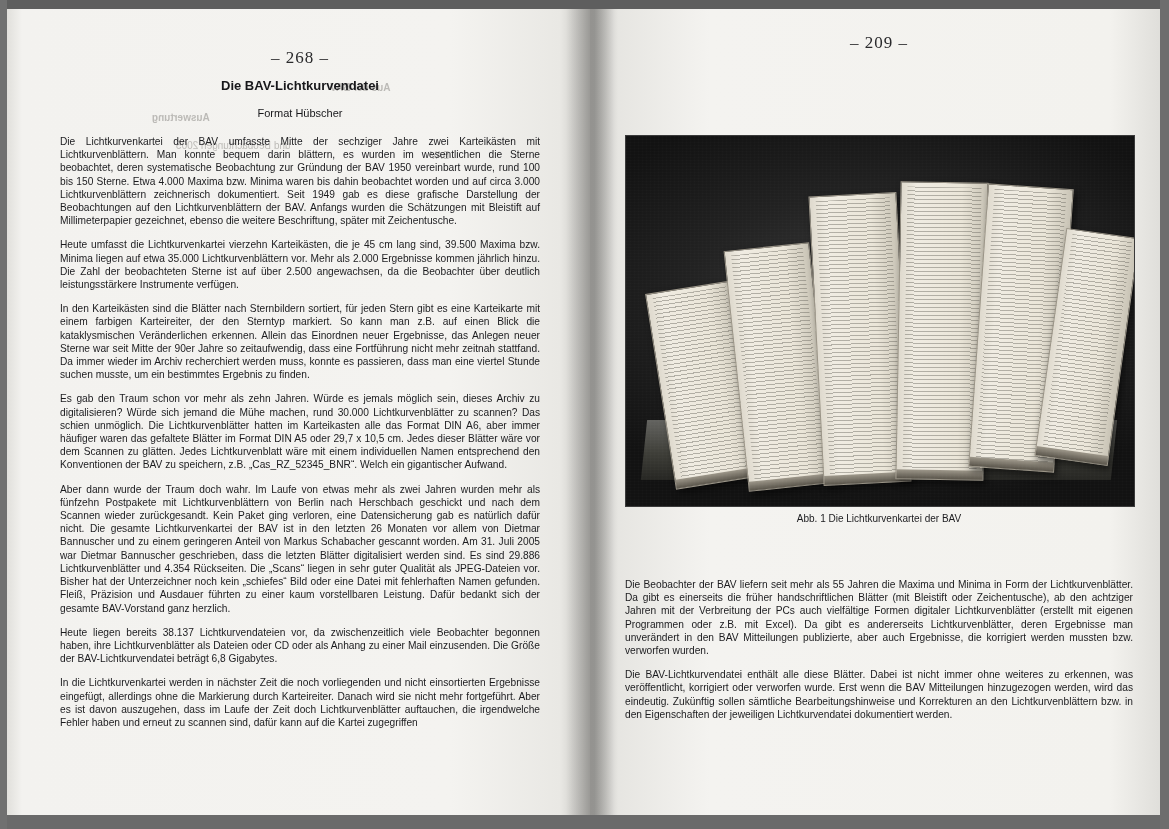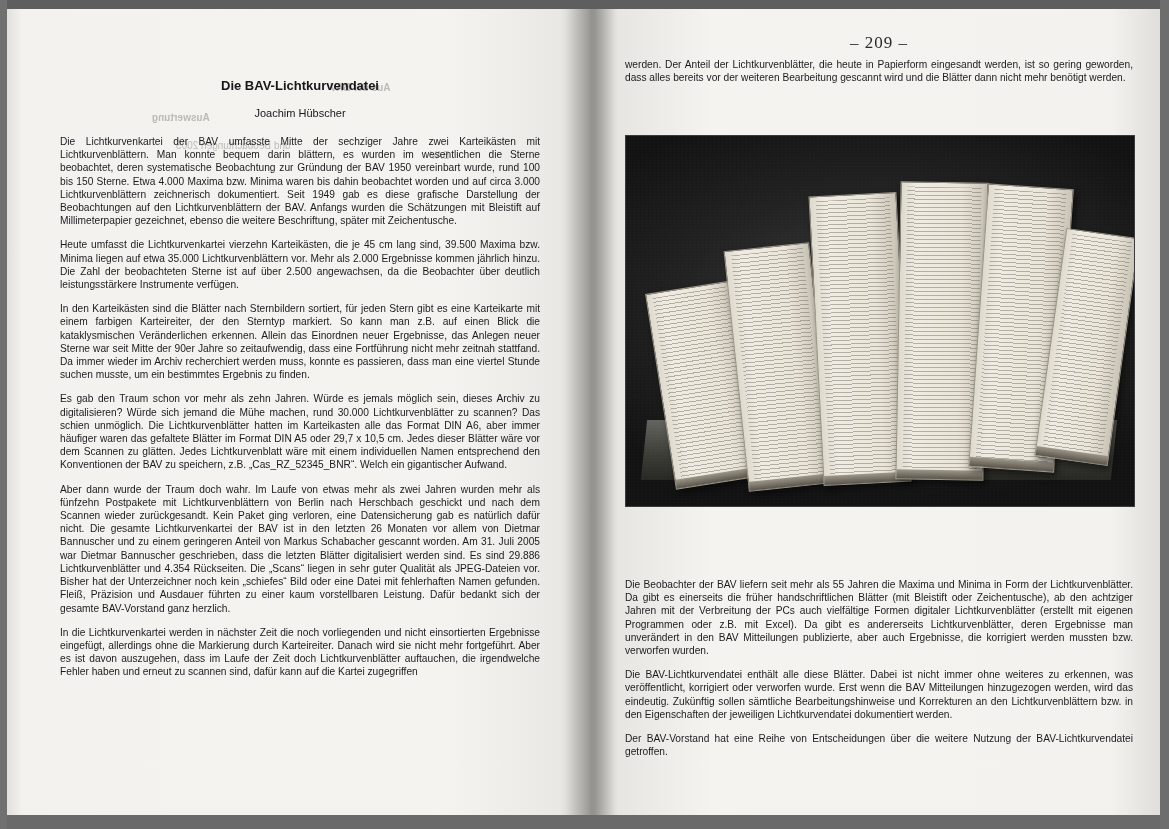--- a/index.html
+++ b/index.html
@@ -182,41 +182,40 @@
 
 <div class="scan">
 
   <div class="page page-left">
 
     <div class="ghost b" style="left:330px; top:82px;">Aus der BAV</div>
     <div class="ghost b" style="left:152px; top:112px;">Auswertung</div>
     <div class="ghost" style="left:176px; top:140px;">und Beobachtungen 2005</div>
     <div class="ghost" style="left:430px; top:150px;">BAV</div>
 
+    <div class="col pagenum" style="left:60px; top:48px; width:480px;">– 268 –</div>
 
     <div class="col" style="left:60px; top:78px; width:480px;">
       <div class="title">Die BAV-Lichtkurvendatei</div>
-      <div class="author">Joachim Hübscher</div>
+      <div class="author">Format Hübscher</div>
 
       <p class="body">Die Lichtkurvenkartei der BAV umfasste Mitte der sechziger Jahre zwei Karteikästen mit Lichtkurvenblättern. Man konnte bequem darin blättern, es wurden im wesentlichen die Sterne beobachtet, deren systematische Beobachtung zur Gründung der BAV 1950 vereinbart wurde, rund 100 bis 150 Sterne. Etwa 4.000 Maxima bzw. Minima waren bis dahin beobachtet worden und auf circa 3.000 Lichtkurvenblättern zeichnerisch dokumentiert. Seit 1949 gab es diese grafische Darstellung der Beobachtungen auf den Lichtkurvenblättern der BAV. Anfangs wurden die Schätzungen mit Bleistift auf Millimeterpapier gezeichnet, ebenso die weitere Beschriftung, später mit Zeichentusche.</p>
       <p class="body">Heute umfasst die Lichtkurvenkartei vierzehn Karteikästen, die je 45 cm lang sind, 39.500 Maxima bzw. Minima liegen auf etwa 35.000 Lichtkurvenblättern vor. Mehr als 2.000 Ergebnisse kommen jährlich hinzu. Die Zahl der beobachteten Sterne ist auf über 2.500 angewachsen, da die Beobachter über deutlich leistungsstärkere Instrumente verfügen.</p>
       <p class="body">In den Karteikästen sind die Blätter nach Sternbildern sortiert, für jeden Stern gibt es eine Karteikarte mit einem farbigen Karteireiter, der den Sterntyp markiert. So kann man z.B. auf einen Blick die kataklysmischen Veränderlichen erkennen. Allein das Einordnen neuer Ergebnisse, das Anlegen neuer Sterne war seit Mitte der 90er Jahre so zeitaufwendig, dass eine Fortführung nicht mehr zeitnah stattfand. Da immer wieder im Archiv recherchiert werden muss, konnte es passieren, dass man eine viertel Stunde suchen musste, um ein bestimmtes Ergebnis zu finden.</p>
       <p class="body">Es gab den Traum schon vor mehr als zehn Jahren. Würde es jemals möglich sein, dieses Archiv zu digitalisieren? Würde sich jemand die Mühe machen, rund 30.000 Lichtkurvenblätter zu scannen? Das schien unmöglich. Die Lichtkurvenblätter hatten im Karteikasten alle das Format DIN A6, aber immer häufiger waren das gefaltete Blätter im Format DIN A5 oder 29,7 x 10,5 cm. Jedes dieser Blätter wäre vor dem Scannen zu glätten. Jedes Lichtkurvenblatt wäre mit einem individuellen Namen entsprechend den Konventionen der BAV zu speichern, z.B. „Cas_RZ_52345_BNR“. Welch ein gigantischer Aufwand.</p>
       <p class="body">Aber dann wurde der Traum doch wahr. Im Laufe von etwas mehr als zwei Jahren wurden mehr als fünfzehn Postpakete mit Lichtkurvenblättern von Berlin nach Herschbach geschickt und nach dem Scannen wieder zurückgesandt. Kein Paket ging verloren, eine Datensicherung gab es natürlich dafür nicht. Die gesamte Lichtkurvenkartei der BAV ist in den letzten 26 Monaten vor allem von Dietmar Bannuscher und zu einem geringeren Anteil von Markus Schabacher gescannt worden. Am 31. Juli 2005 war Dietmar Bannuscher geschrieben, dass die letzten Blätter digitalisiert werden sind. Es sind 29.886 Lichtkurvenblätter und 4.354 Rückseiten. Die „Scans“ liegen in sehr guter Qualität als JPEG-Dateien vor. Bisher hat der Unterzeichner noch kein „schiefes“ Bild oder eine Datei mit fehlerhaften Namen gefunden. Fleiß, Präzision und Ausdauer führten zu einer kaum vorstellbaren Leistung. Dafür bedankt sich der gesamte BAV-Vorstand ganz herzlich.</p>
+      <p class="body">Heute liegen bereits 38.137 Lichtkurvendateien vor, da zwischenzeitlich viele Beobachter begonnen haben, ihre Lichtkurvenblätter als Dateien oder CD oder als Anhang zu einer Mail einzusenden. Die Größe der BAV-Lichtkurvendatei beträgt 6,8 Gigabytes.</p>
       <p class="body cont">In die Lichtkurvenkartei werden in nächster Zeit die noch vorliegenden und nicht einsortierten Ergebnisse eingefügt, allerdings ohne die Markierung durch Karteireiter. Danach wird sie nicht mehr fortgeführt. Aber es ist davon auszugehen, dass im Laufe der Zeit doch Lichtkurvenblätter auftauchen, die irgendwelche Fehler haben und erneut zu scannen sind, dafür kann auf die Kartei zugegriffen</p>
     </div>
   </div>
 
   <div class="page page-right">
 
     <div class="col pagenum" style="left:35px; top:33px; width:508px;">– 209 –</div>
 
-    <div class="col" style="left:35px; top:58px; width:508px;">
-      <p class="body">werden. Der Anteil der Lichtkurvenblätter, die heute in Papierform eingesandt werden, ist so gering geworden, dass alles bereits vor der weiteren Bearbeitung gescannt wird und die Blätter dann nicht mehr benötigt werden.</p>
-    </div>
 
     <div class="photo-wrap" style="left:35px; top:135px;">
       <div class="photo-bg"></div>
       <div class="pallet"></div>
 
       <div class="tray" style="left:34px; top:150px; width:86px; height:196px; transform:rotate(-9deg);">
         <div class="cards"></div>
           <div class="lip"></div>
       </div>
       <div class="tray" style="left:110px; top:110px; width:84px; height:240px; transform:rotate(-6deg);">
@@ -236,25 +235,25 @@
           <div class="lip"></div>
       </div>
       <div class="tray" style="left:424px; top:96px; width:72px; height:228px; transform:rotate(8deg);">
         <div class="cards"></div>
           <div class="lip"></div>
       </div>
 
       <div class="grain"></div>
     </div>
 
+    <div class="caption" style="left:35px; top:513px;">Abb. 1 Die Lichtkurvenkartei der BAV</div>
 
     <div class="col" style="left:35px; top:578px; width:508px;">
       <p class="body">Die Beobachter der BAV liefern seit mehr als 55 Jahren die Maxima und Minima in Form der Lichtkurvenblätter. Da gibt es einerseits die früher handschriftlichen Blätter (mit Bleistift oder Zeichentusche), ab den achtziger Jahren mit der Verbreitung der PCs auch vielfältige Formen digitaler Lichtkurvenblätter (erstellt mit eigenen Programmen oder z.B. mit Excel). Da gibt es andererseits Lichtkurvenblätter, deren Ergebnisse man unverändert in den BAV Mitteilungen publizierte, aber auch Ergebnisse, die korrigiert werden mussten bzw. verworfen wurden.</p>
       <p class="body">Die BAV-Lichtkurvendatei enthält alle diese Blätter. Dabei ist nicht immer ohne weiteres zu erkennen, was veröffentlicht, korrigiert oder verworfen wurde. Erst wenn die BAV Mitteilungen hinzugezogen werden, wird das eindeutig. Zukünftig sollen sämtliche Bearbeitungshinweise und Korrekturen an den Lichtkurvenblättern bzw. in den Eigenschaften der jeweiligen Lichtkurvendatei dokumentiert werden.</p>
-      <p class="body">Der BAV-Vorstand hat eine Reihe von Entscheidungen über die weitere Nutzung der BAV-Lichtkurvendatei getroffen.</p>
     </div>
   </div>
 
   <div class="gutter"></div>
   <div class="edge-top"></div>
   <div class="edge-bottom"></div>
   <div class="edge-left"></div>
   <div class="edge-right"></div>
 </div>
 

